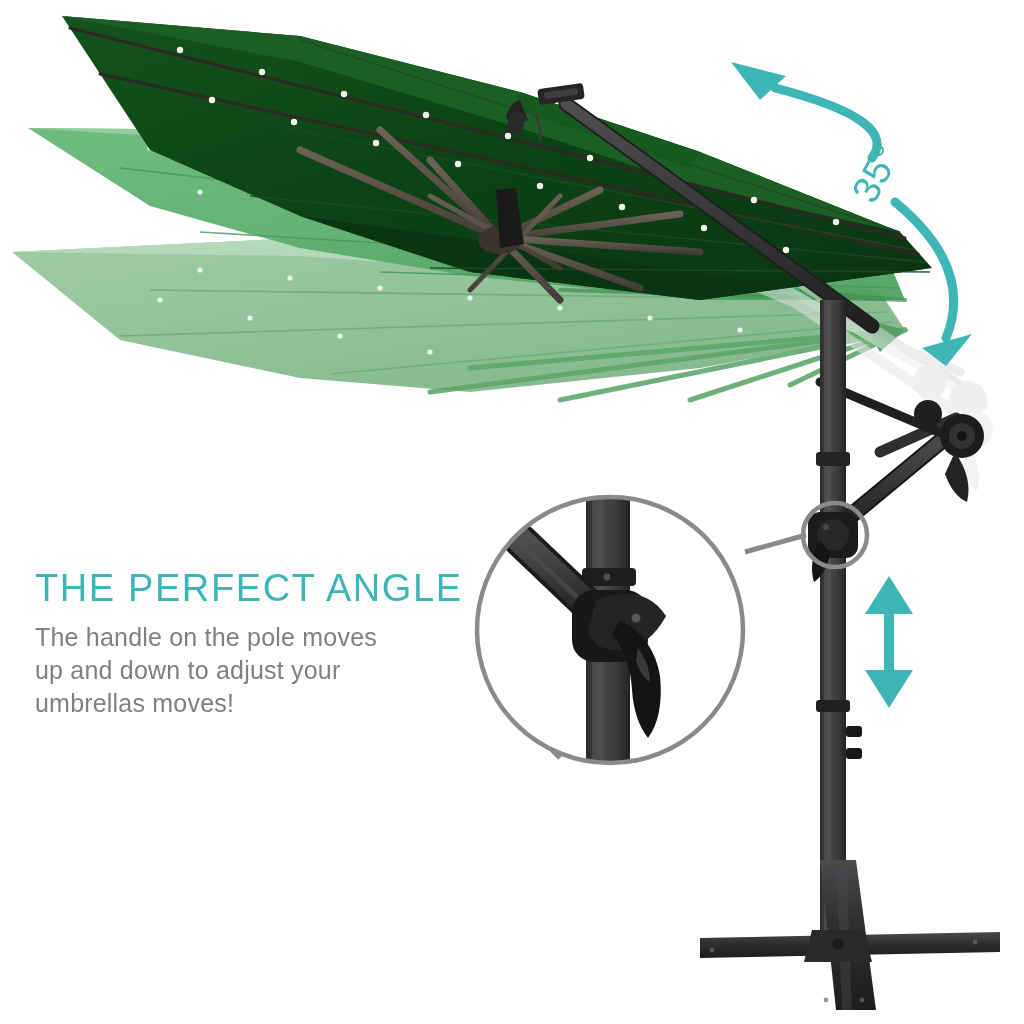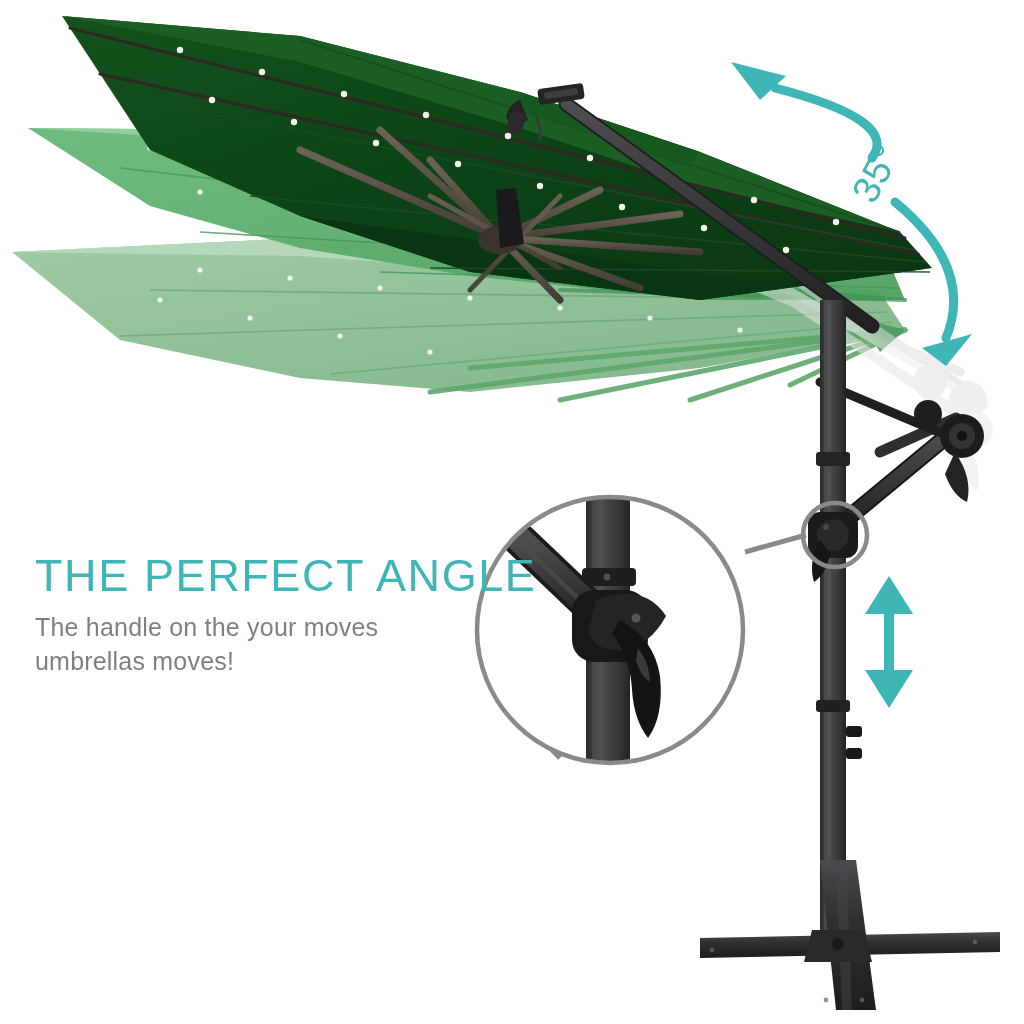--- a/index.html
+++ b/index.html
@@ -8,22 +8,22 @@
     width:1024px;height:1024px;position:relative;overflow:hidden;
     font-family:"Liberation Sans", sans-serif;
     -webkit-font-smoothing:antialiased;
   }
   #stage{position:absolute;inset:0;width:1024px;height:1024px;background:#fff;}
   #art{position:absolute;left:0;top:0;width:1024px;height:1024px;}
 
   
   .textblock{position:absolute;left:35px;top:552px;width:470px;}
   .headline{
-    font-size:45px;letter-spacing:1.6px;line-height:1.05;
-    font-weight:400;color:#3fb6b6;margin:0 0 12px 0;white-space:nowrap;
+    font-size:38px;letter-spacing:1.6px;line-height:1.05;
+    font-weight:400;color:#3fb6b6;margin:17px 0 12px 0;white-space:nowrap;
   }
   .subcopy{
     font-size:25px;line-height:1.33;letter-spacing:.2px;
     font-weight:400;color:#808080;margin:0;max-width:420px;
   }
   .nowrapline{display:block;}
 
   
   .deg-label{
     position:absolute;left:847px;top:152px;
@@ -339,18 +339,19 @@
       <path d="M889 576 L913 614 L865 614 Z" fill="#3fb6b6"></path>
       <path d="M889 708 L913 670 L865 670 Z" fill="#3fb6b6"></path>
     </g>
   </svg>
 
   <div class="deg-label">35°</div>
 
   <div class="textblock">
     <h1 class="headline">THE PERFECT ANGLE</h1>
     <p class="subcopy">
-      <span class="nowrapline">The handle on the your moves</span>
+      <span class="nowrapline">The handle on the pole moves</span>
+      <span class="nowrapline">up and down to adjust your</span>
       <span class="nowrapline">umbrellas moves!</span>
     </p>
   </div>
 
 </div>
 
 </body></html>

